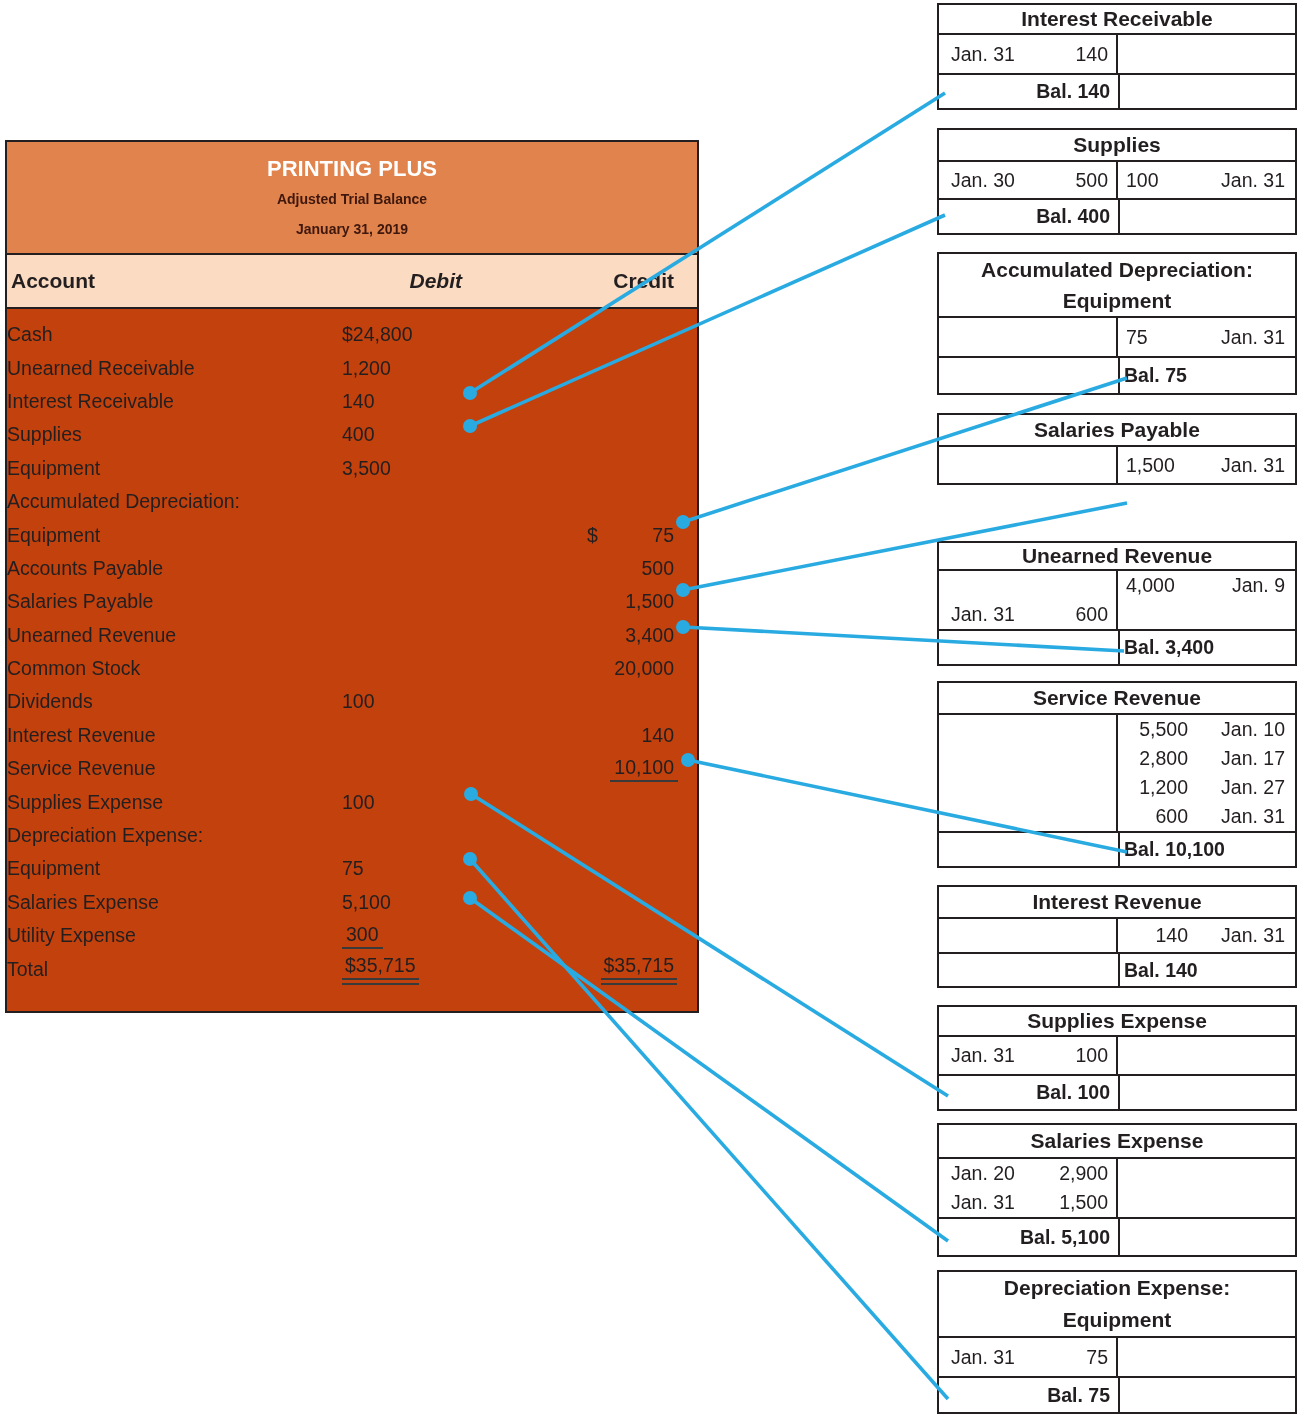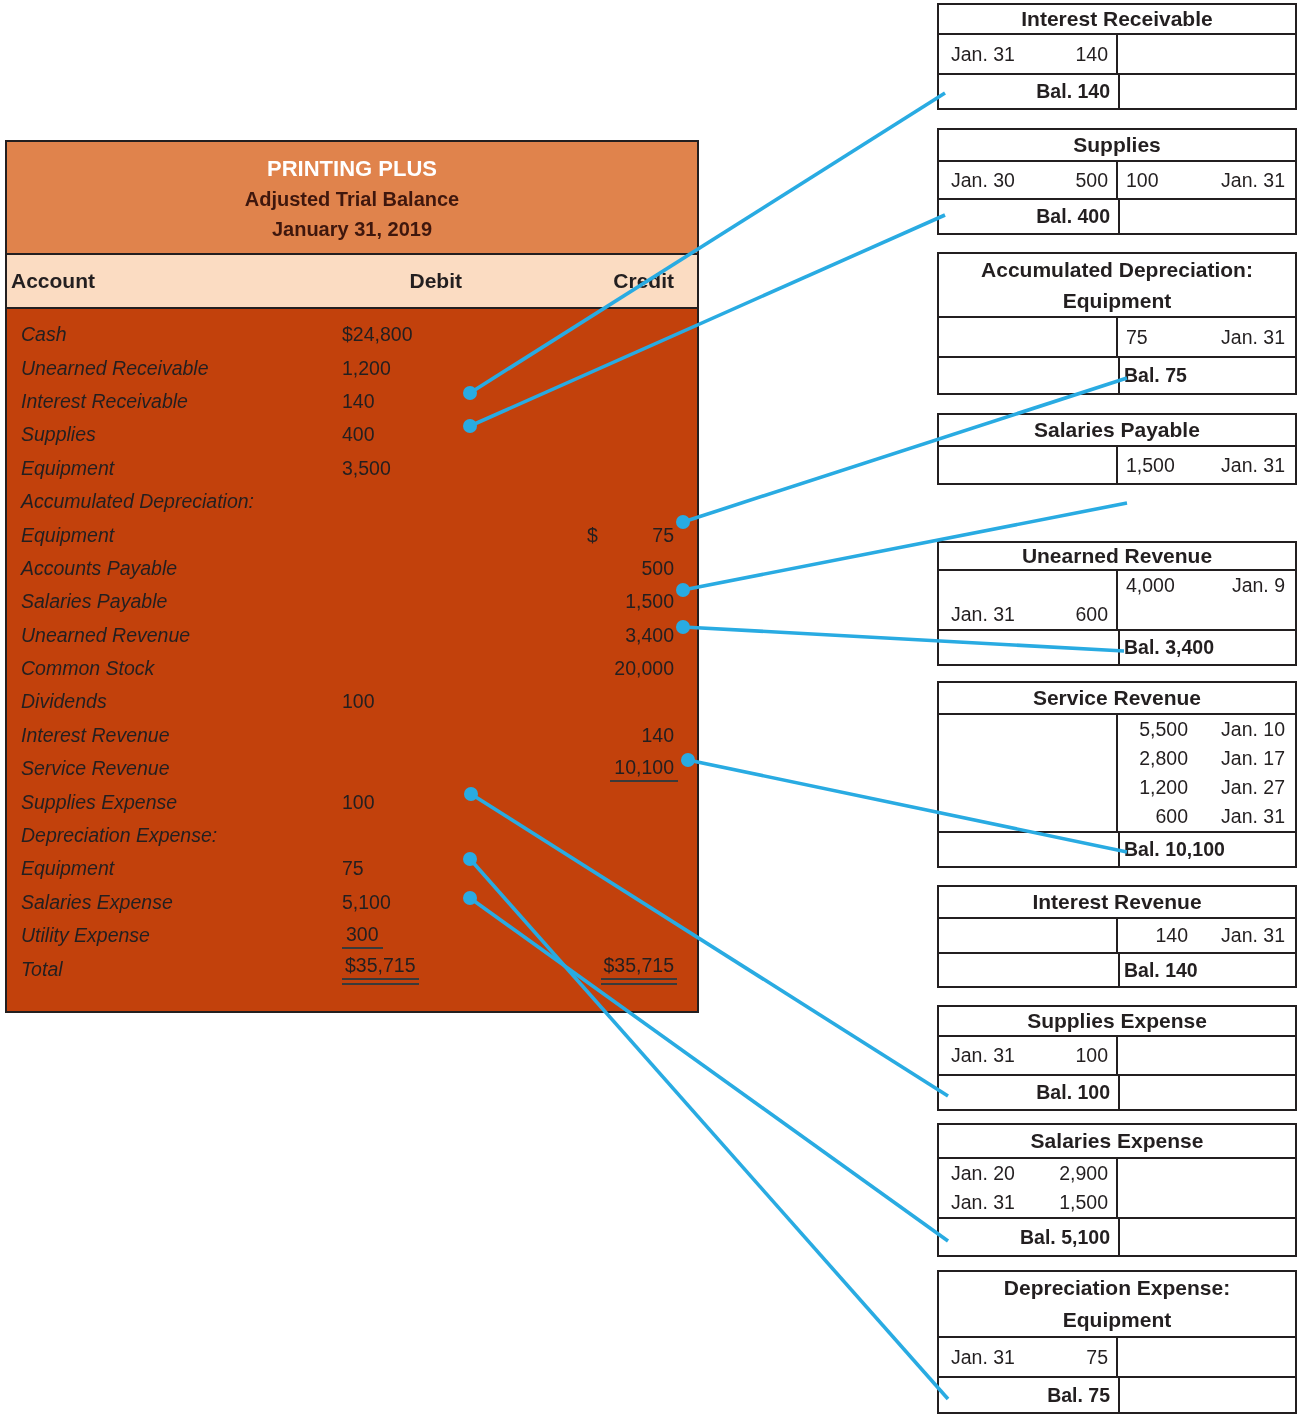--- a/index.html
+++ b/index.html
@@ -15,29 +15,29 @@
     position:relative;width:1301px;height:1418px;background:#fff;
     font-family:"Liberation Sans","DejaVu Sans",sans-serif;color:var(--ink);
     overflow:hidden;
   }
   
   .tb{position:absolute;left:5px;top:140px;width:694px;height:873px;
       border:2px solid var(--line);box-sizing:border-box;background:#c2410c;}
   .tb-header{height:113px;background:var(--orange);border-bottom:2px solid var(--line);
       box-sizing:border-box;text-align:center;padding-top:11px;}
   .tb-title{color:#fff;font-weight:bold;font-size:22px;line-height:31px;}
-  .tb-sub{color:var(--brown);font-weight:bold;font-size:20px;line-height:30px;}
+  .tb-sub{color:var(--brown);font-weight:bold;font-size:14px;line-height:30px;}
   .tb-cols{height:54px;background:var(--peach);border-bottom:2px solid var(--line);
       box-sizing:border-box;display:flex;align-items:center;font-weight:bold;font-size:21px;}
   .c-account{flex:1;padding-left:4px;}
-  .c-debit{width:120px;text-align:right;}
+  .c-debit{width:120px;text-align:right;font-style:italic;}
   .c-credit{width:235px;text-align:right;padding-right:23px;box-sizing:border-box;}
   .tb-body{padding-top:9px;font-size:19.5px;}
   .tb-row{display:flex;height:33.4px;align-items:center;}
-  .cell-account{flex:1;padding-left:14px;white-space:nowrap;font-style:italic;}
+  .cell-account{flex:1;white-space:nowrap;}
   .cell-debit{width:120px;text-align:left;white-space:nowrap;}
   .cell-credit{width:235px;text-align:right;padding-right:23px;box-sizing:border-box;
       position:relative;white-space:nowrap;}
   .prefix{position:absolute;left:125px;}
   .ul{display:inline-block;border-bottom:2px solid #3a3a3a;padding:0 4px 1px;margin-right:-4px;}
   .dul{display:inline-block;border-bottom:7px double #3a3a3a;padding:0 3px 1px;margin-right:-3px;}
   
   .ta{position:absolute;left:937px;width:360px;border:2px solid var(--line);
       box-sizing:border-box;background:#fff;font-size:19.5px;}
   .ta-head{border-bottom:2px solid var(--line);text-align:center;font-weight:bold;font-size:21px;}

